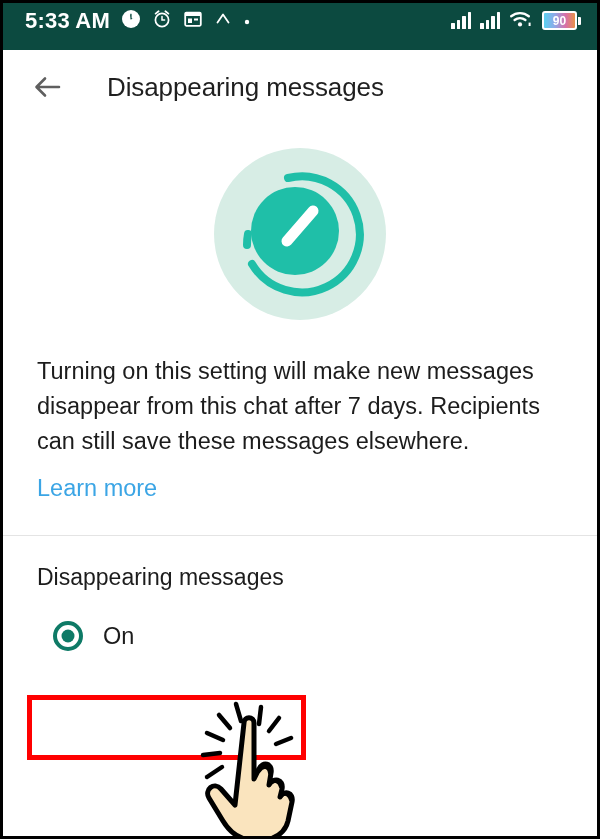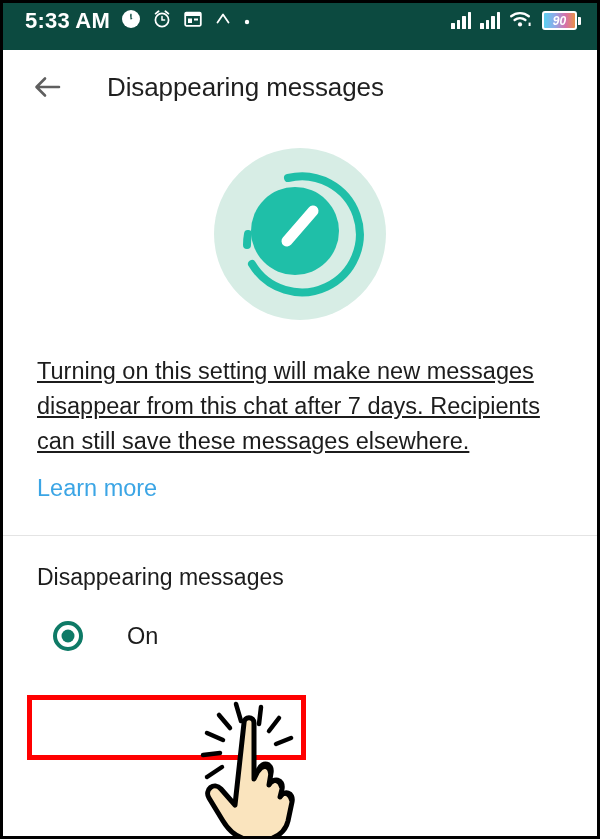--- a/index.html
+++ b/index.html
@@ -65,21 +65,20 @@
   }
   .bars i:nth-child(1) { height: 6px; }
   .bars i:nth-child(2) { height: 9px; }
   .bars i:nth-child(3) { height: 13px; }
   .bars i:nth-child(4) { height: 17px; }
 
   
   .battery {
     display: flex;
     align-items: center;
-    font-style: italic;
   }
   .battery-body {
     position: relative;
     width: 35px;
     height: 19px;
     border: 2px solid #ffffff;
     border-radius: 3px;
     background: linear-gradient(90deg, #5bd1f0 0%, #8fa8e8 35%, #d86fa8 70%, #e8924a 100%);
     display: flex;
     align-items: center;
@@ -134,21 +133,20 @@
 
   
   .description {
     padding: 16px 34px 0 34px;
   }
   .description p {
     margin: 0;
     font-size: 23.5px;
     line-height: 35px;
     color: #1c1c1c;
-    text-decoration: underline;
   }
   .learn-more {
     display: inline-block;
     margin-top: 12px;
     font-size: 23.5px;
     line-height: 35px;
     color: #3ba5e5;
     text-decoration: none;
   }
 
@@ -193,21 +191,21 @@
     height: 13px;
     border-radius: 50%;
     background: #0e7a66;
   }
   .radio.off {
     border: 3px solid #6f6f6f;
   }
   .option-label {
     font-size: 23.5px;
     color: #1c1c1c;
-    margin-left: 44px;
+    margin-left: 20px;
   }
 
   
   .red-box {
     position: absolute;
     left: 24px;
     top: 692px;
     width: 279px;
     height: 65px;
     border: 5px solid #ff0000;

